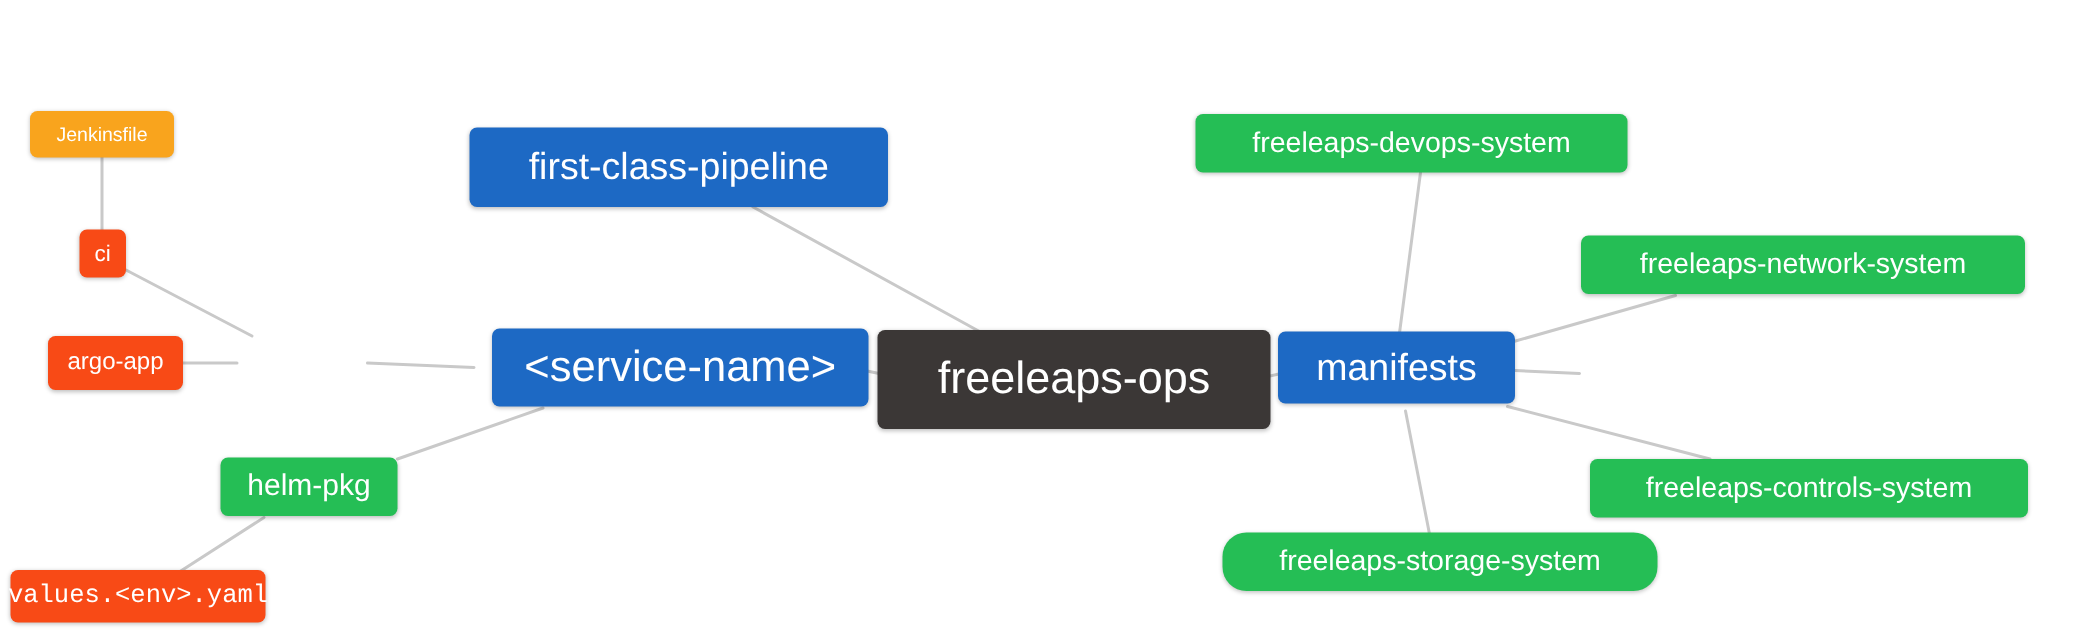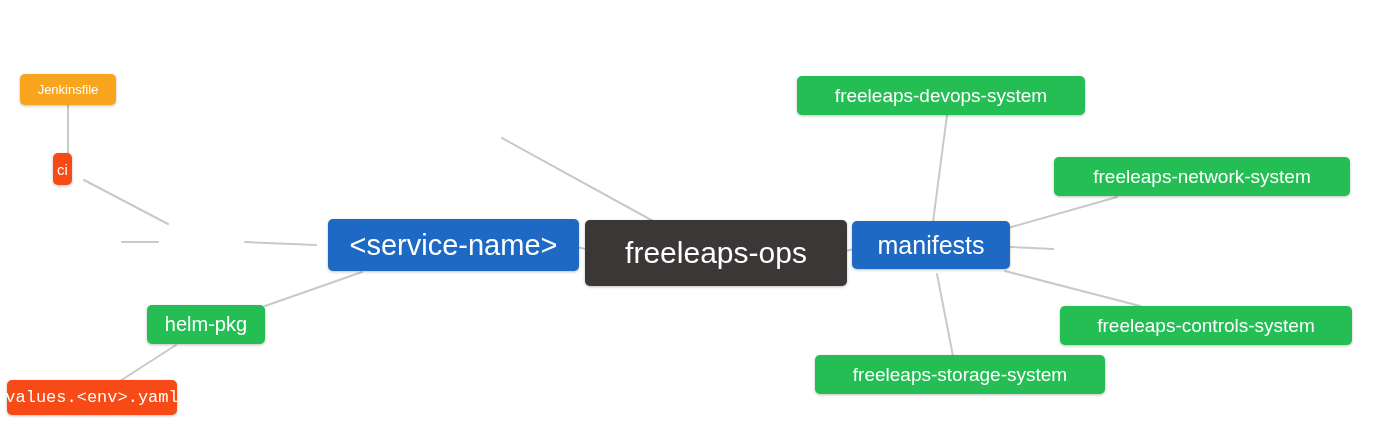--- a/index.html
+++ b/index.html
@@ -70,24 +70,26 @@
     <line x1="502" y1="90" x2="653" y2="173"></line>
     <line x1="845" y1="203" x2="854" y2="201"></line>
     <line x1="947" y1="67" x2="933" y2="174"></line>
     <line x1="1008" y1="180" x2="1117" y2="149"></line>
     <line x1="1010" y1="199" x2="1053" y2="201"></line>
     <line x1="1005" y1="223" x2="1140" y2="258"></line>
     <line x1="937" y1="226" x2="953" y2="308"></line>
   </svg>
 
   <div class="node orange" style="left:20px;   top:26px;  width:96px;  height:31px; font-size:13px;">Jenkinsfile</div>
-  <div class="node red" style="left:53px;   top:105px; width:19px;  height:32px; font-size:15px;">ci</div>
+  <div class="node red" style="left:53px;   top:105px; width:31px;  height:32px; font-size:15px;">ci</div>
+  <div class="node red" style="left:32px;   top:176px; width:90px;  height:36px; font-size:16px;">argo-app</div>
   <div class="node green" style="left:147px;  top:257px; width:118px; height:39px; font-size:20px;">helm-pkg</div>
   <div class="node red" style="left:7px;    top:332px; width:170px; height:35px; font-size:17px;font-family:Liberation Mono, monospace;">values.&lt;env&gt;.yaml</div>
+  <div class="node blue" style="left:313px; top:37px;  width:279px; height:53px; font-size:25px;">first-class-pipeline</div>
   <div class="node blue" style="left:328px;  top:171px; width:251px; height:52px; font-size:29px;">&lt;service-name&gt;</div>
   <div class="node dark" style="left:585px;  top:172px; width:262px; height:66px; font-size:30px;">freeleaps-ops</div>
   <div class="node blue" style="left:852px;  top:173px; width:158px; height:48px; font-size:25px;">manifests</div>
   <div class="node green" style="left:797px;  top:28px;  width:288px; height:39px; font-size:19px;">freeleaps-devops-system</div>
   <div class="node green" style="left:1054px; top:109px; width:296px; height:39px; font-size:19px;">freeleaps-network-system</div>
   <div class="node green" style="left:1060px; top:258px; width:292px; height:39px; font-size:19px;text-align:center;">freeleaps-controls-system</div>
-  <div class="node green" style="left:815px;  top:307px; width:290px; height:39px; font-size:19px;">freeleaps-storage-system</div>
+  <div class="node green" style="left:815px;  top:307px; width:290px; height:39px; font-size:19px;border-radius:16px;">freeleaps-storage-system</div>
 
 </div>
 
 </body></html>

